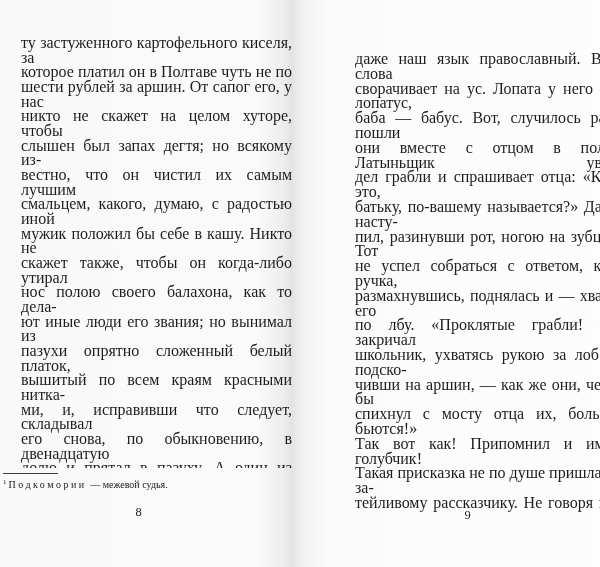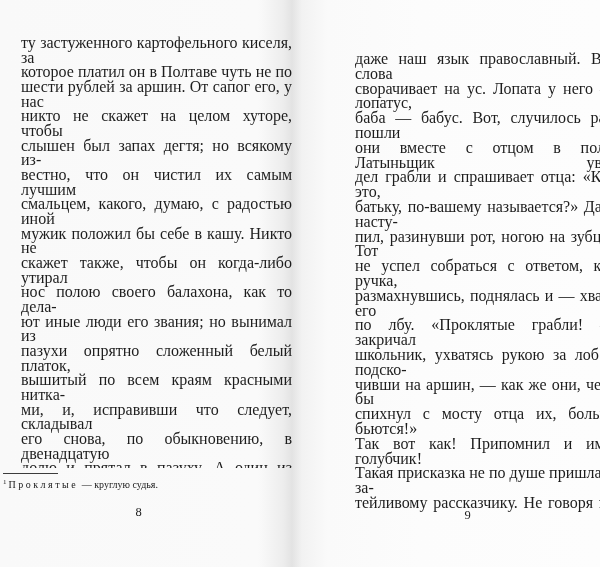--- a/index.html
+++ b/index.html
@@ -124,22 +124,22 @@
 не понимаешь. Откуда он слов понабрался
 таких! Фома Григорьевич раз ему насчет
 этого славную сплел присказку: он расска-
 зал ему, как один школьник, учившийся
 у какого-то дьяка грамоте, приехал к отцу
 и стал таким латыньщиком, что позабыл</div>
 
   <div class="footnote-rule"></div>
 
   <div class="footnote">
-    <span class="fn-marker">1</span><span class="fn-term">Проклятые</span>
-    <span class="fn-def">— круглую судья.</span>
+    <span class="fn-marker">1</span><span class="fn-term">Подкомории</span>
+    <span class="fn-def">— межевой судья.</span>
   </div>
 
   <div class="page-number left">8</div>
 
   <div class="page-text right">даже наш язык православный. Все слова
 сворачивает на ус. Лопата у него — лопатус,
 баба — бабус. Вот, случилось раз, пошли
 они вместе с отцом в поле. Латыньщик уви-
 дел грабли и спрашивает отца: «Как это,
 батьку, по-вашему называется?» Да и насту-

